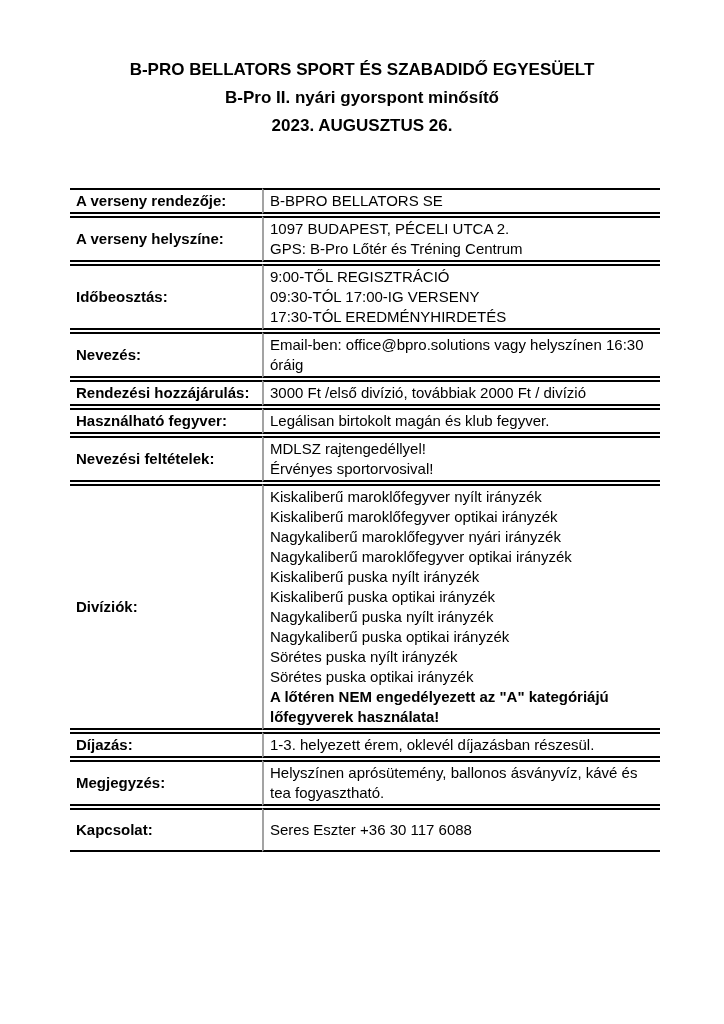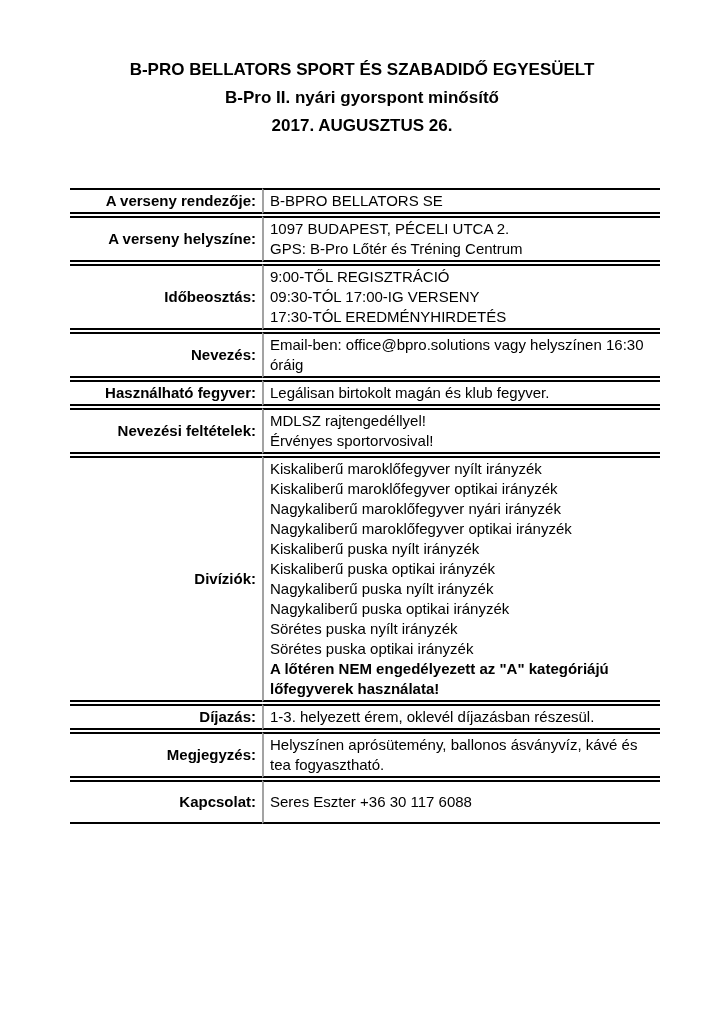--- a/index.html
+++ b/index.html
@@ -37,37 +37,36 @@
     vertical-align: middle;
     font-size: 15px;
     line-height: 20px;
     padding: 1px 6px;
     overflow: hidden;
   }
   td.row-label {
     width: 180px;
     font-weight: bold;
     padding-left: 8px;
-    text-align: right;
   }
   td.row-value {
     border-left: 2px solid #a3a3a3;
   }
   tr:last-child td { height: 38px; }
   .value-line.bold { font-weight: bold; }
 </style>
 </head>
 <body>
 
 <div class="page">
 
   <div class="doc-title">
     <div>B-PRO BELLATORS SPORT ÉS SZABADIDŐ EGYESÜELT</div>
     <div>B-Pro II. nyári gyorspont minősítő</div>
-    <div>2017. AUGUSZTUS 26.</div>
+    <div>2023. AUGUSZTUS 26.</div>
   </div>
 
   <table class="info-table">
     <tbody>
         <tr>
           <td class="row-label">A verseny rendezője:</td>
           <td class="row-value">
             <div class="value-line">B-BPRO BELLATORS SE</div>
           </td>
         </tr>
@@ -83,20 +82,26 @@
           <td class="row-value">
             <div class="value-line">9:00-TŐL REGISZTRÁCIÓ</div>
             <div class="value-line">09:30-TÓL 17:00-IG VERSENY</div>
             <div class="value-line">17:30-TÓL EREDMÉNYHIRDETÉS</div>
           </td>
         </tr>
         <tr>
           <td class="row-label">Nevezés:</td>
           <td class="row-value">
             <div class="value-line">Email-ben: office@bpro.solutions vagy helyszínen 16:30 óráig</div>
+          </td>
+        </tr>
+        <tr>
+          <td class="row-label">Rendezési hozzájárulás:</td>
+          <td class="row-value">
+            <div class="value-line">3000 Ft /első divízió, továbbiak 2000 Ft / divízió</div>
           </td>
         </tr>
         <tr>
           <td class="row-label">Használható fegyver:</td>
           <td class="row-value">
             <div class="value-line">Legálisan birtokolt magán és klub fegyver.</div>
           </td>
         </tr>
         <tr>
           <td class="row-label">Nevezési feltételek:</td>

